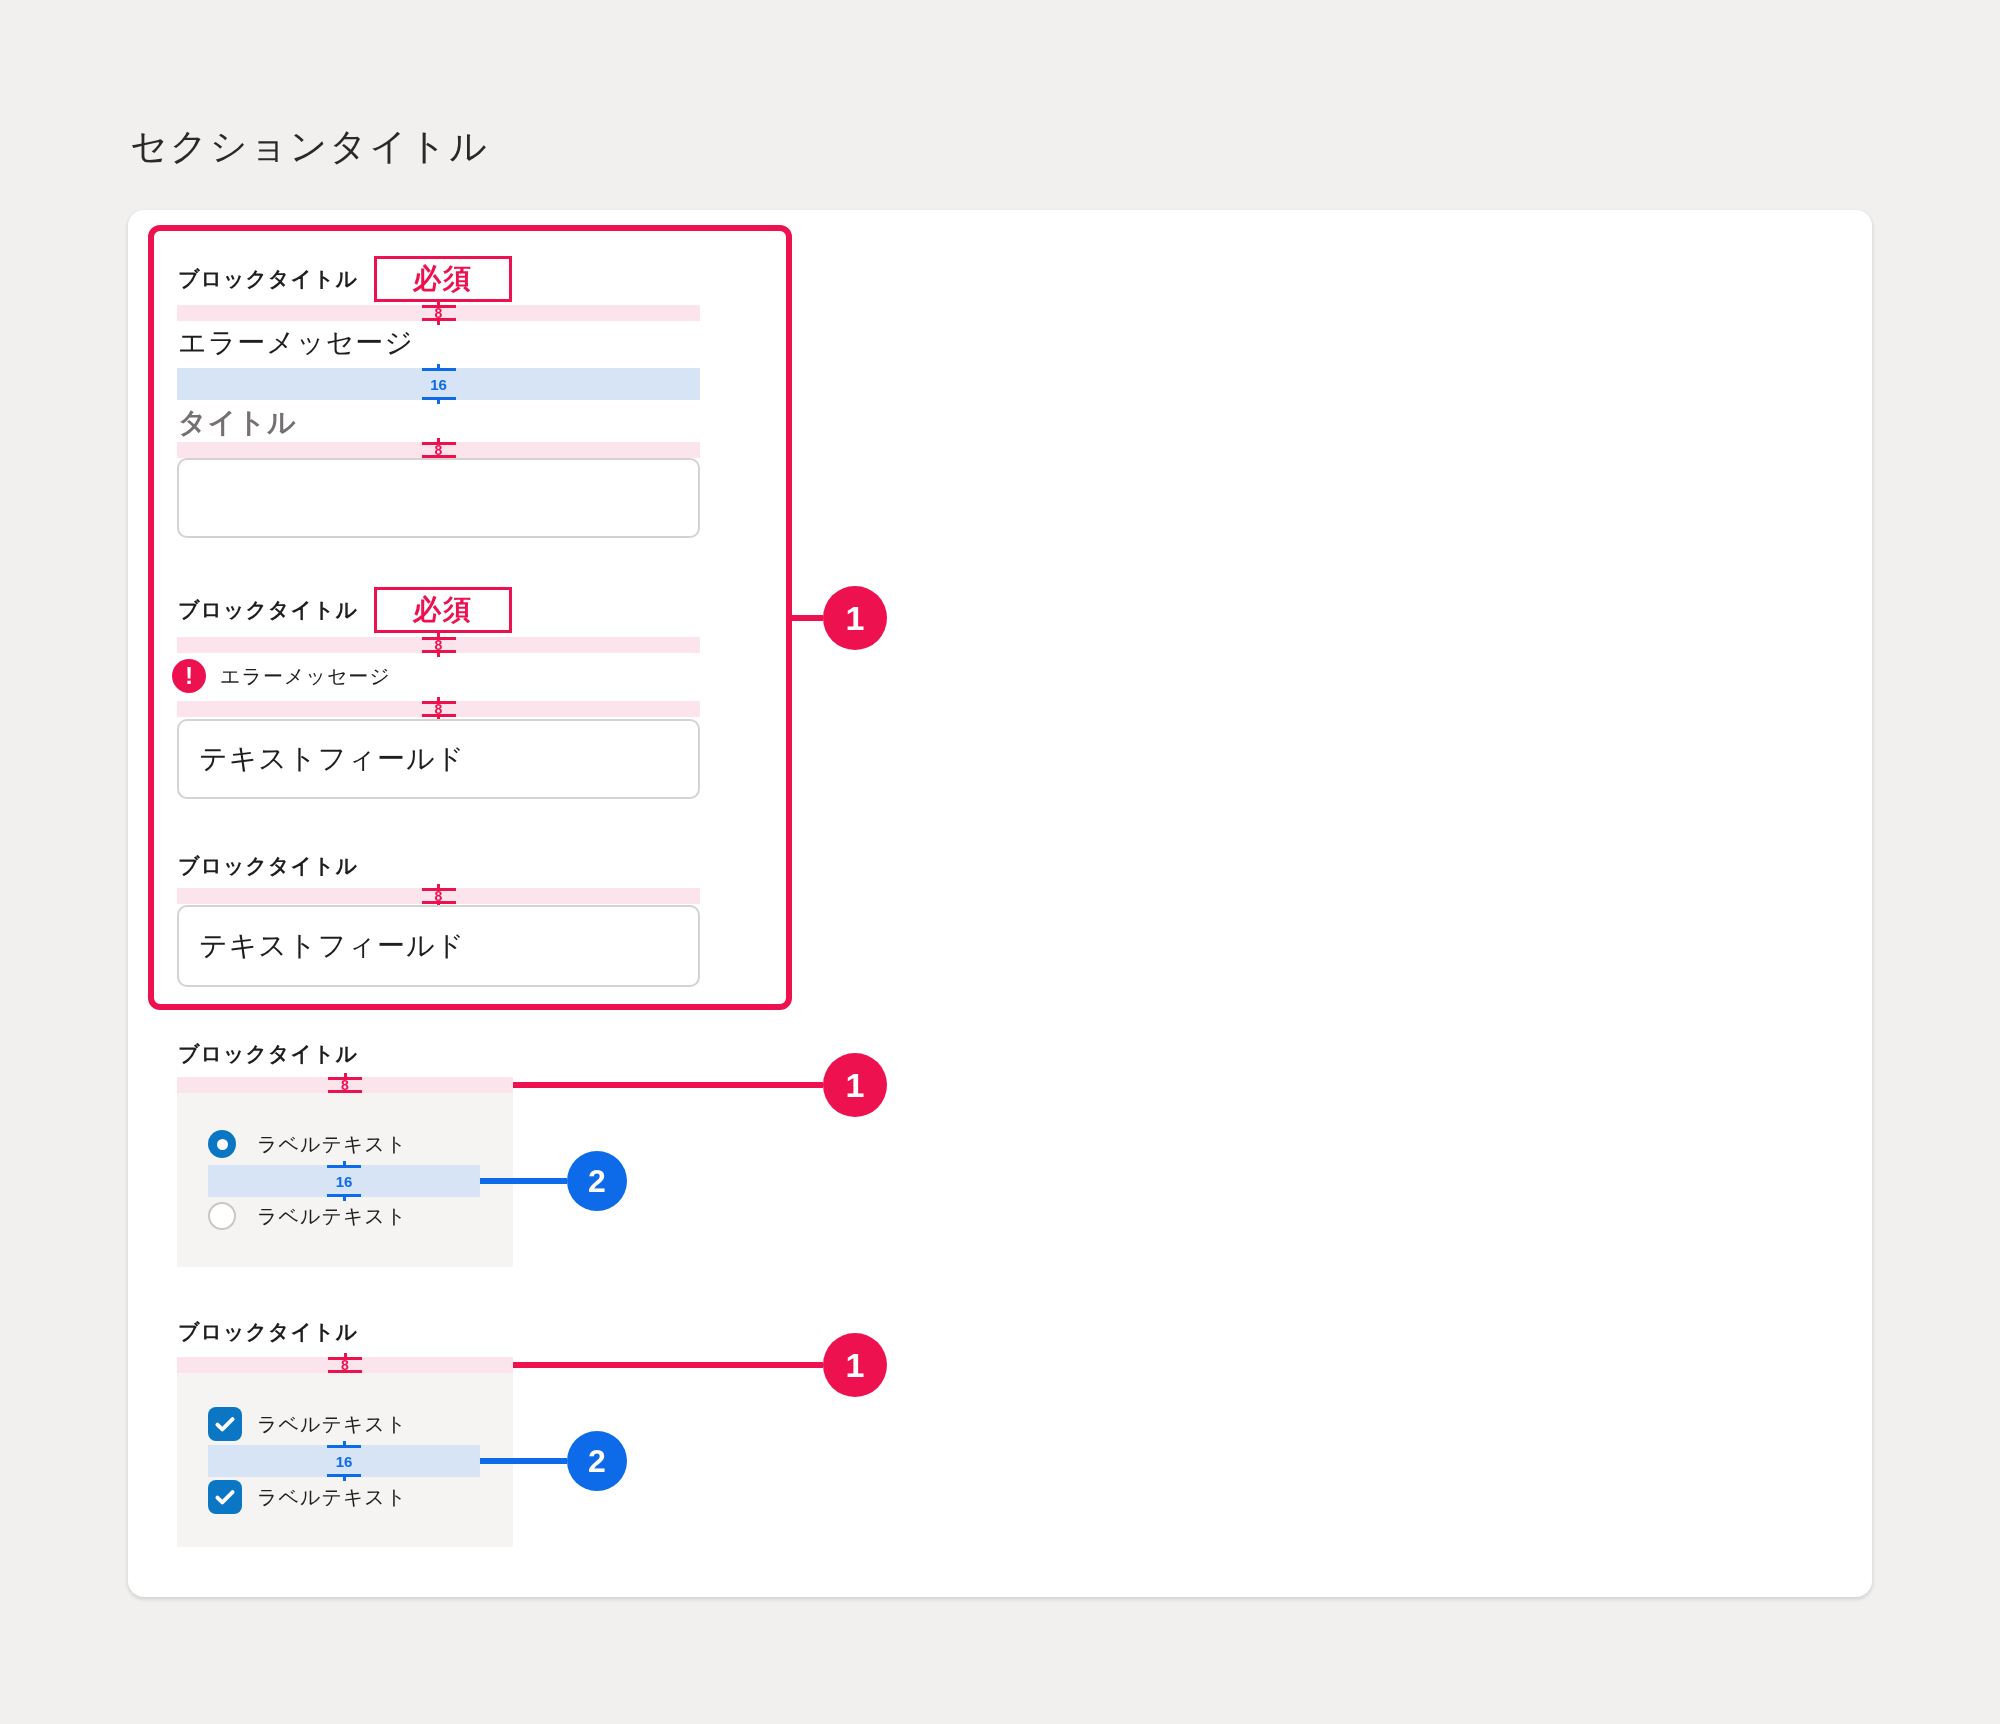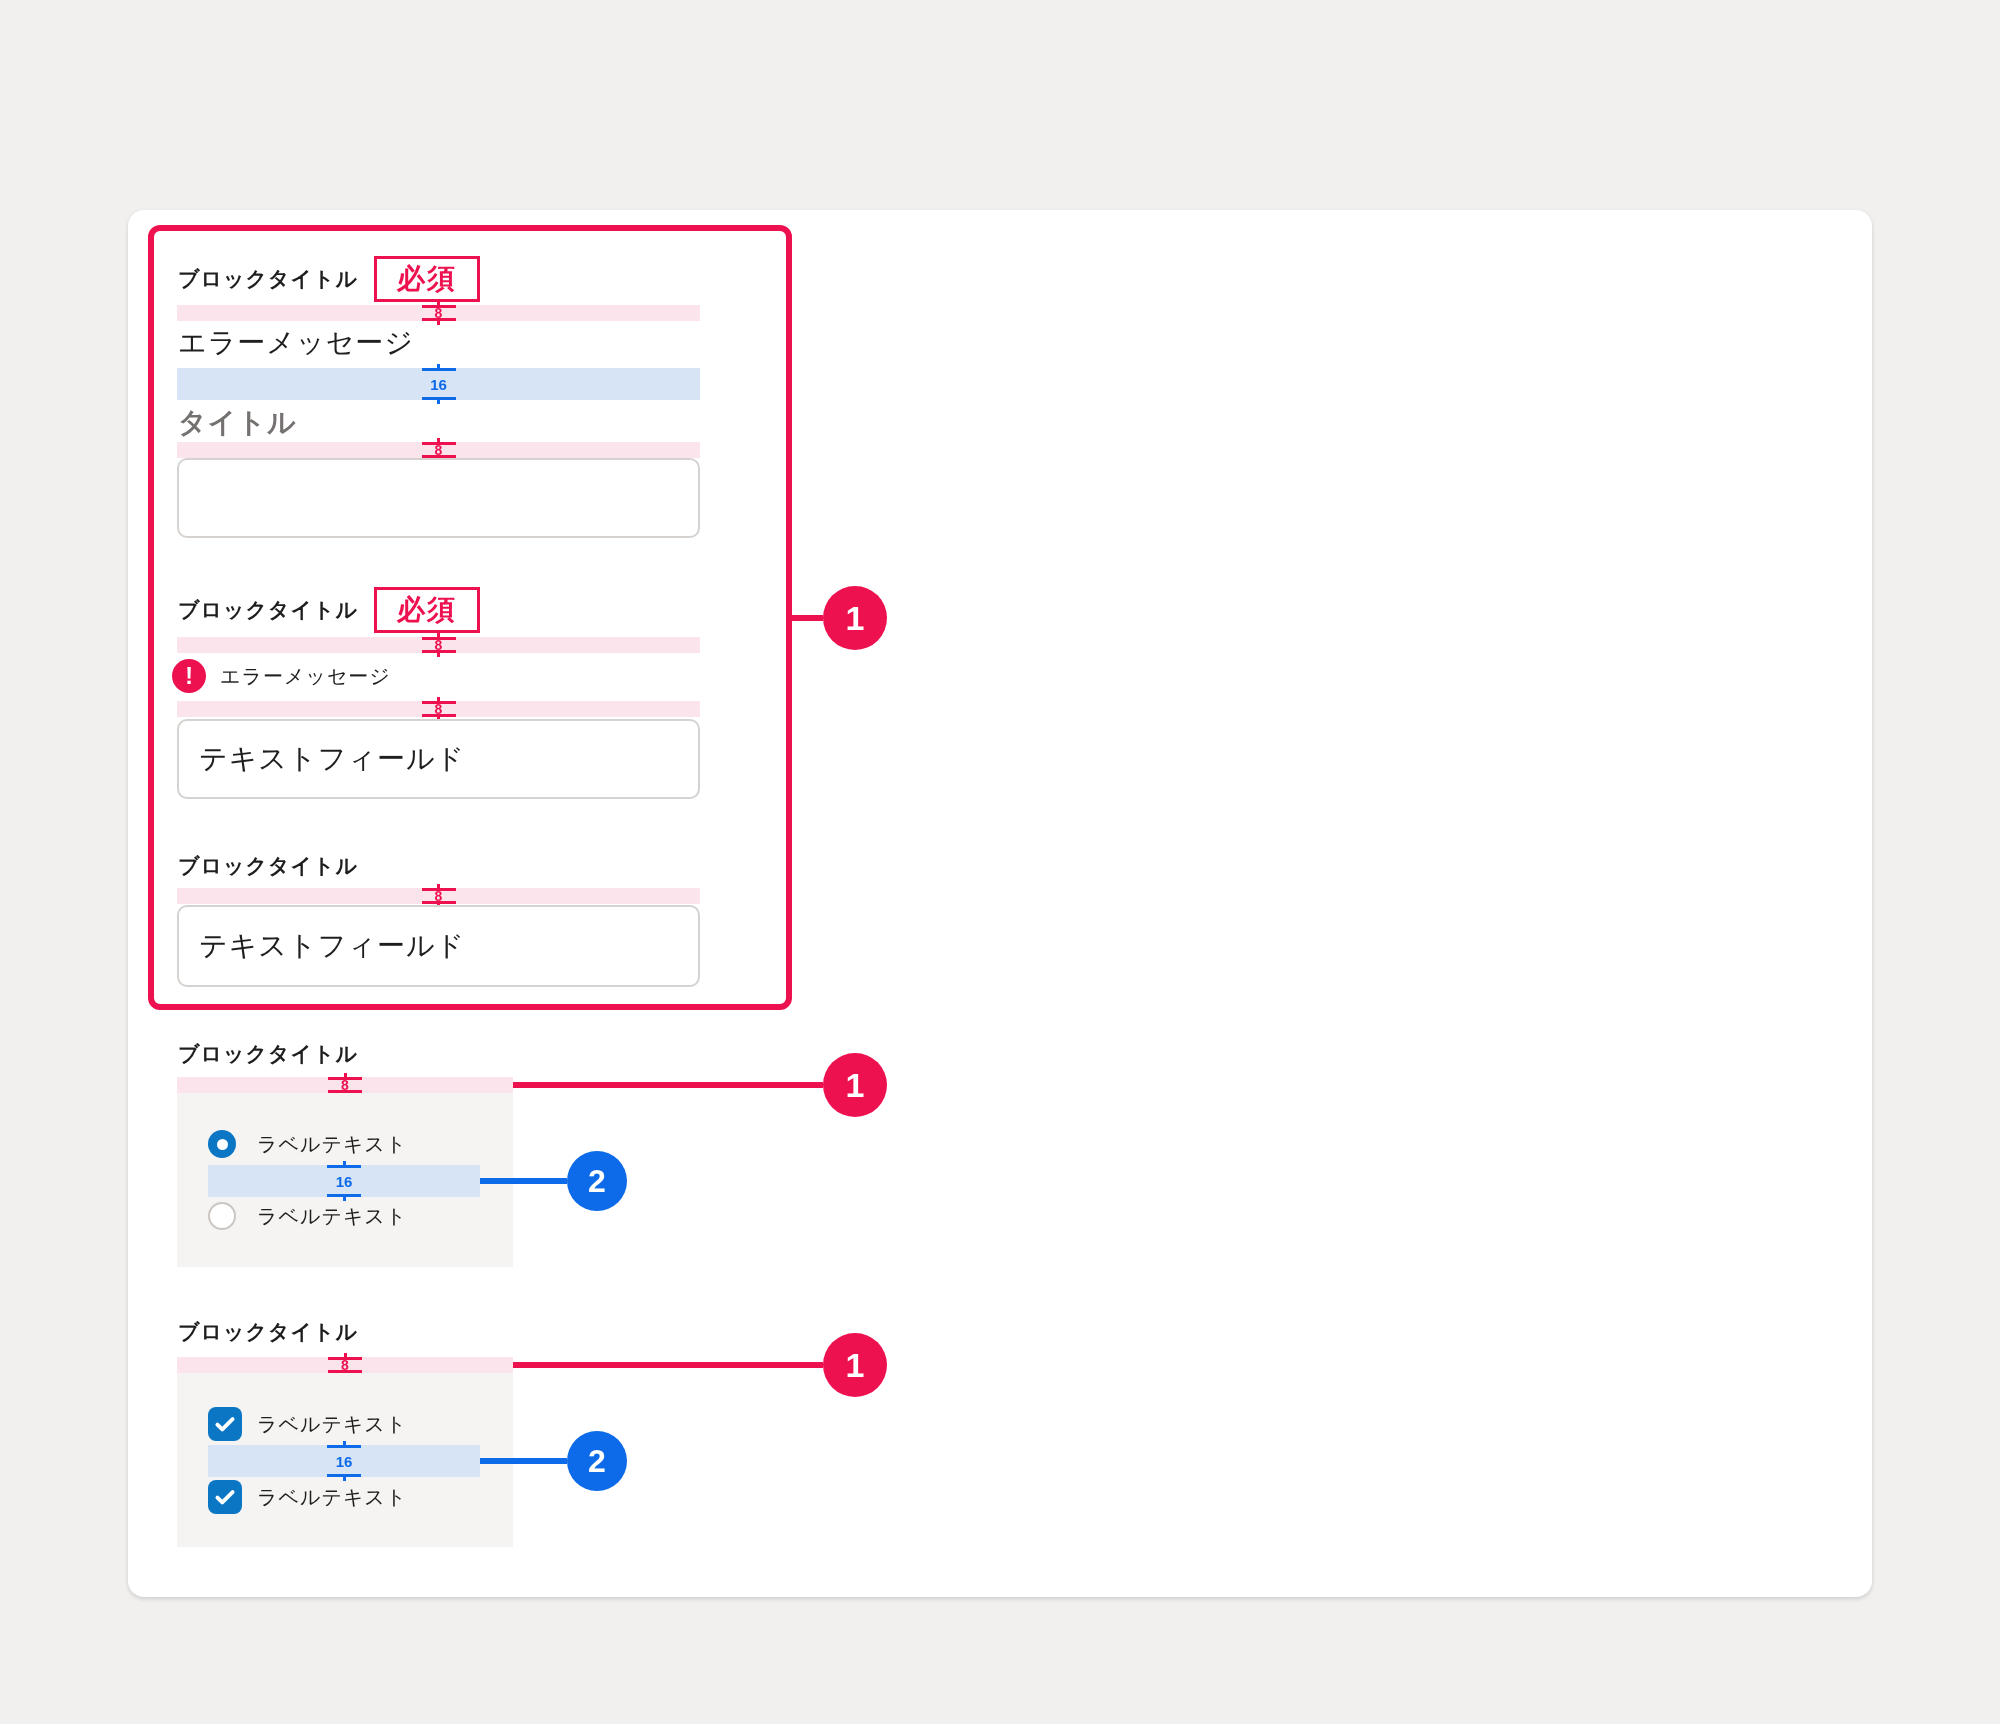--- a/index.html
+++ b/index.html
@@ -19,21 +19,21 @@
   .page{position:relative;width:2000px;height:1724px;background:var(--page-bg);overflow:hidden;}
 
   .section-title{position:absolute;left:130px;top:122px;font-size:37px;font-weight:500;color:#2A2927;letter-spacing:2px;}
 
   .card{position:absolute;left:128px;top:210px;width:1744px;height:1387px;background:#fff;border-radius:16px;box-shadow:0 2px 4px rgba(0,0,0,.15);}
 
   .outline-box{position:absolute;left:148px;top:225px;width:644px;height:785px;border:6px solid var(--crimson);border-radius:12px;}
 
   .block-title-row{position:absolute;display:flex;align-items:center;height:48px;}
   .block-title{font-size:21px;font-weight:bold;color:var(--ink);letter-spacing:1px;}
-  .required-badge{display:inline-flex;align-items:center;justify-content:center;height:46px;padding:0 20px;margin-left:16px;border:3px solid var(--crimson);color:var(--crimson);font-size:28px;font-weight:bold;letter-spacing:2px;background:#fff;}
+  .required-badge{display:inline-flex;align-items:center;justify-content:center;height:46px;padding:0 36px;margin-left:16px;border:3px solid var(--crimson);color:var(--crimson);font-size:28px;font-weight:bold;letter-spacing:2px;background:#fff;}
 
   .bar{position:absolute;width:523px;}
   .bar-pink{height:16px;background:var(--pink-bar);}
   .bar-blue{height:32px;background:var(--blue-bar);padding-left:6px;}
   .bar-narrow{width:336px;}
   .bar-inset{width:272px;}
 
   .marker{position:absolute;left:50%;transform:translateX(-50%);top:0;display:flex;align-items:center;justify-content:center;font-weight:bold;overflow:visible;}
   .marker::before,.marker::after{content:"";position:absolute;left:50%;margin-left:-1.5px;width:3px;height:7px;background:currentColor;}
   .marker::before{top:-7px;}
@@ -68,20 +68,21 @@
 
   .callout{position:absolute;border-radius:50%;color:#fff;display:flex;align-items:center;justify-content:center;font-weight:bold;}
   .callout-1{width:64px;height:64px;background:var(--crimson);font-size:34px;}
   .callout-2{width:60px;height:60px;background:var(--anno-blue);font-size:32px;}
 </style>
 </head>
 <body>
 
 <div class="page">
 
+  <div class="section-title">セクションタイトル</div>
 
   <div class="card"></div>
 
   <div class="outline-box"></div>
 
   <div class="block-title-row" style="left:178px;top:255px;">
     <span class="block-title">ブロックタイトル</span>
     <span class="required-badge">必須</span>
   </div>
   <div class="bar bar-pink" style="left:177px;top:305px;">

